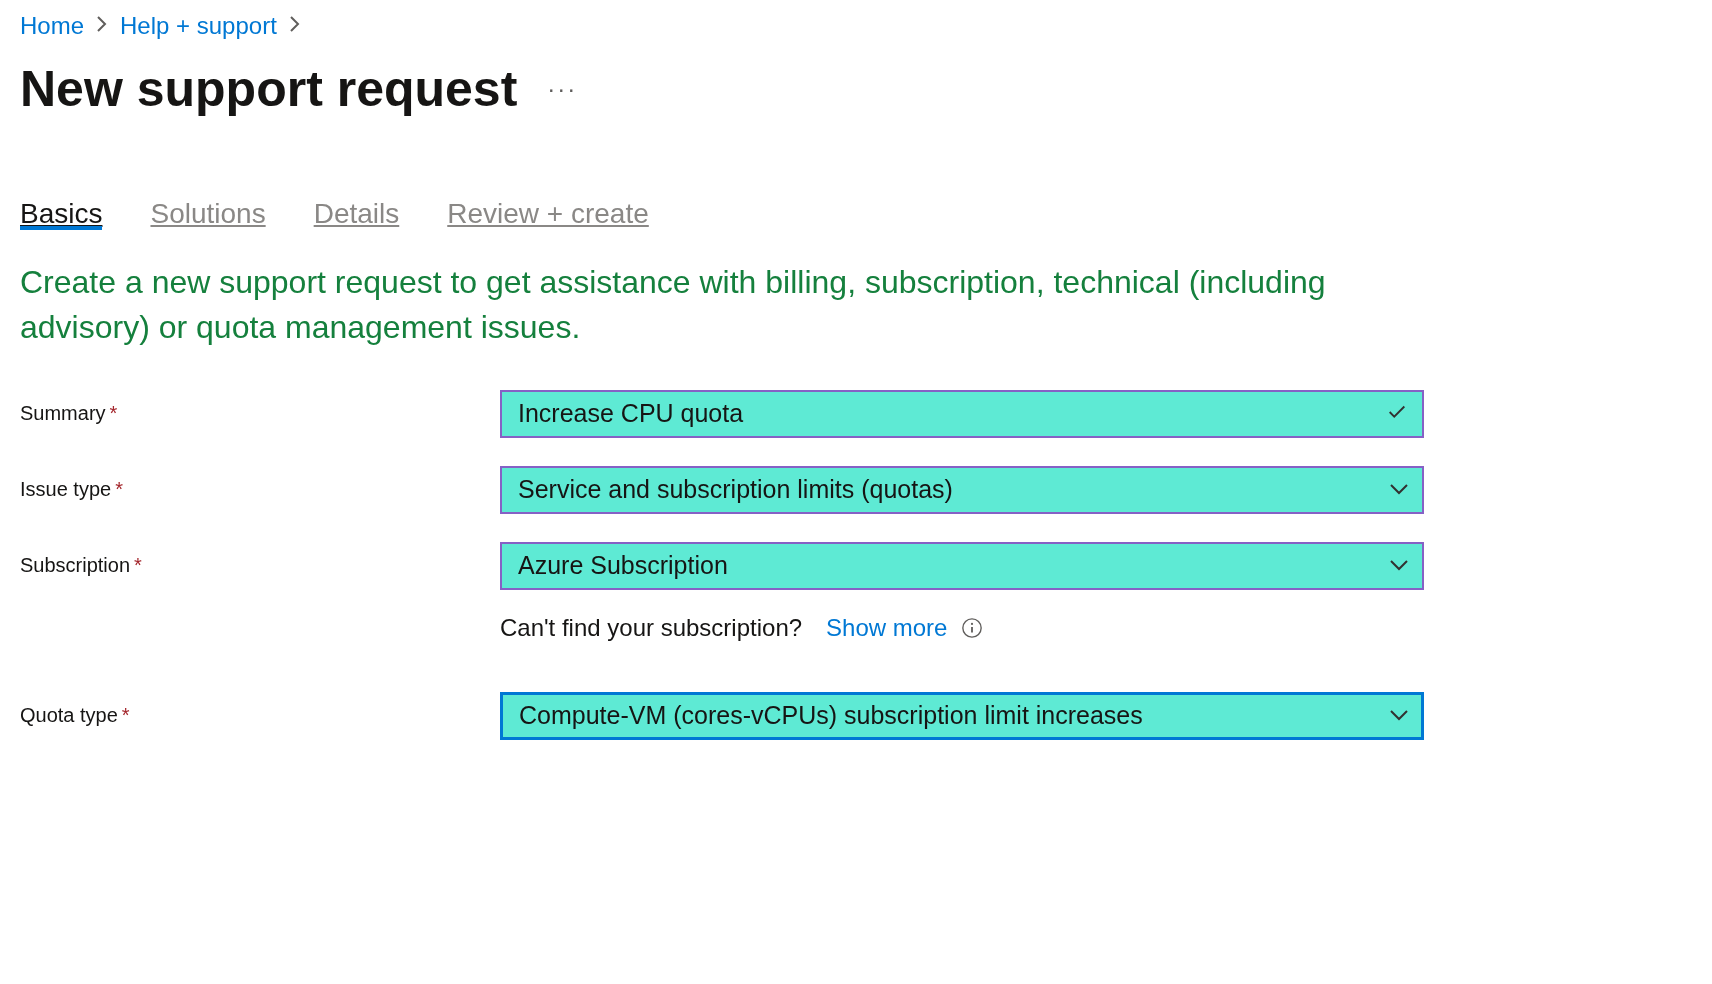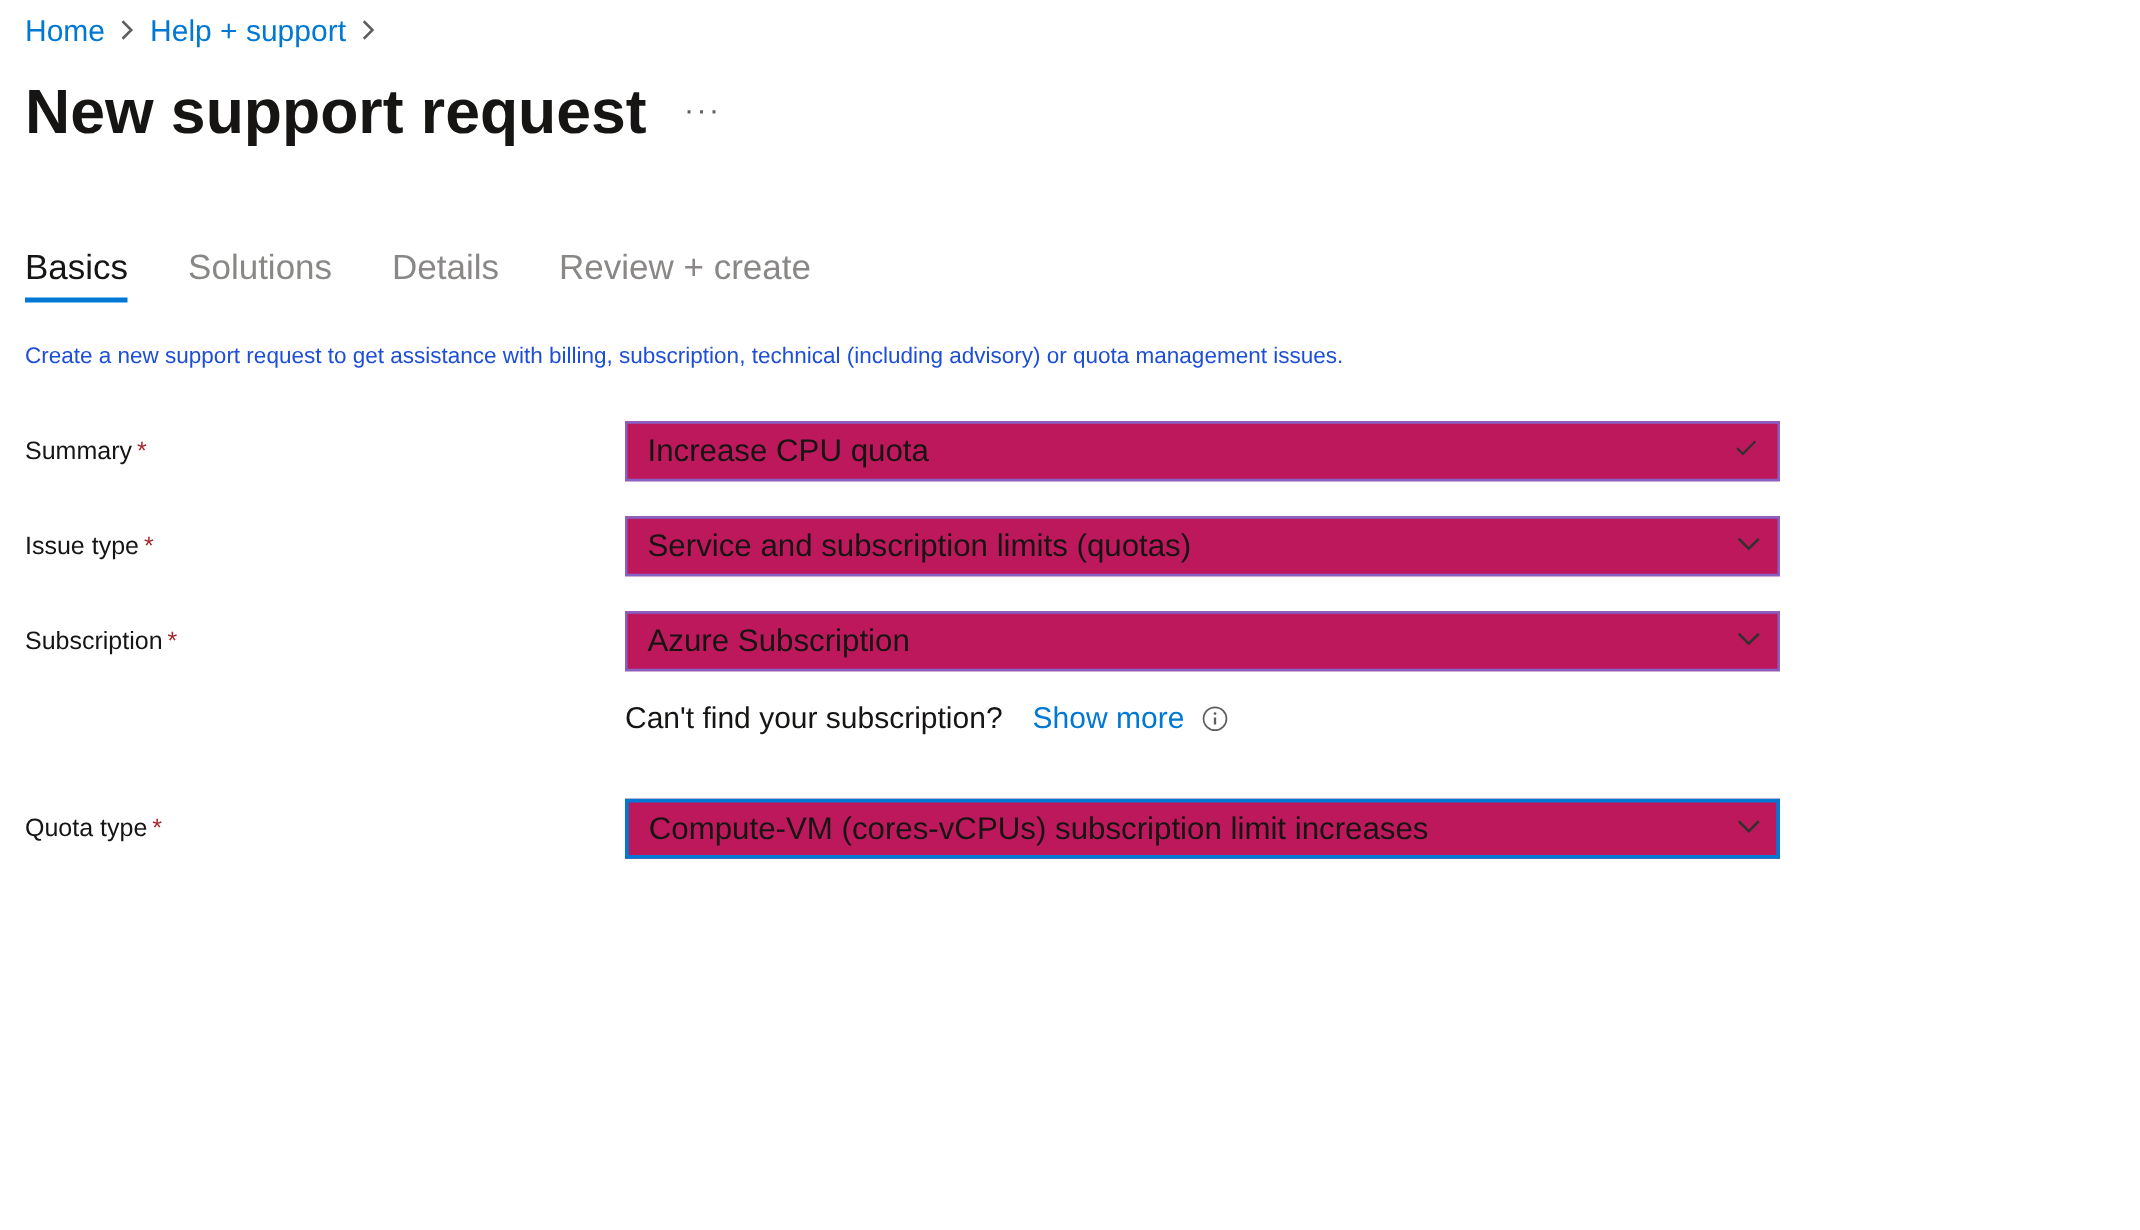--- a/index.html
+++ b/index.html
@@ -48,41 +48,41 @@
     }
     .tabs {
       display: flex;
       gap: 48px;
       margin-bottom: 30px;
       border-bottom: none;
     }
     .tab {
       font-size: 28px;
       color: #8a8886;
-      padding-bottom: 12px;
       cursor: pointer;
       position: relative;
+      text-decoration: underline;
     }
     .tab.active {
       color: #161514;
       font-weight: 400;
     }
     .tab.active::after {
       content: '';
       position: absolute;
       bottom: 0;
       left: 0;
       right: 0;
       height: 4px;
       background: #0078d4;
     }
     .description {
-      font-size: 18px;
+      font-size: 32px;
       line-height: 1.4;
-      color: #1d4ed8;
+      color: #15803d;
       margin-bottom: 40px;
       max-width: 1430px;
     }
     .form-row {
       display: flex;
       align-items: center;
       margin-bottom: 28px;
     }
     .form-label {
       width: 480px;
@@ -99,21 +99,21 @@
       position: relative;
       max-width: 924px;
     }
     .input-box {
       width: 100%;
       height: 48px;
       border: 2px solid #8661c5;
       padding: 0 50px 0 16px;
       font-size: 25px;
       color: #161514;
-      background: #be185d;
+      background: #5eead4;
       font-family: inherit;
       display: flex;
       align-items: center;
       cursor: pointer;
     }
     .input-box.focused {
       border: 3px solid #0078d4;
     }
     .input-icon {
       position: absolute;

